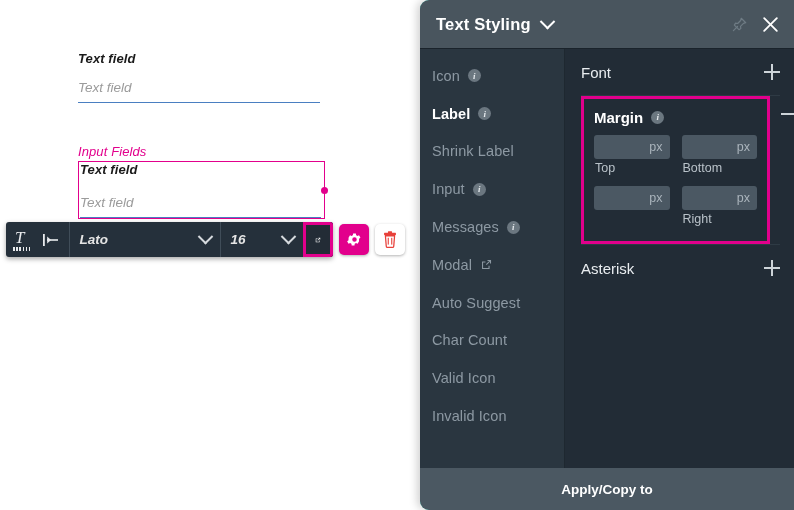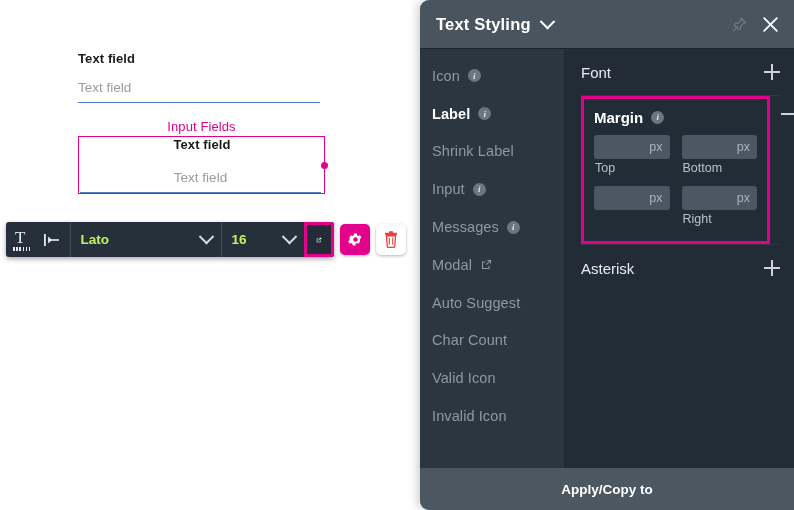--- a/index.html
+++ b/index.html
@@ -14,20 +14,21 @@
     overflow: hidden;
     position: relative;
   }
 
   
   #canvas {
     position: absolute;
     left: 0; top: 0;
     width: 454px; height: 510px;
     background: #ffffff;
+    font-style: italic;
   }
 
   .field-group { position: absolute; }
 
   .fld-label {
     font-size: 13px;
     color: #1b1b1b;
     font-weight: 600;
     letter-spacing: .1px;
     line-height: 16px;
@@ -40,21 +41,21 @@
     font-size: 13.5px;
     color: #9b9b9b;
     line-height: 18px;
   }
 
   
   #group-plain { left: 78px; top: 51px; }
   #group-plain .fld-input { margin-top: 6px; }
 
   
-  #group-selected { left: 78px; top: 119px; text-align: center; }
+  #group-selected { left: 78px; top: 144px; }
   .sel-title {
     font-size: 13px;
     color: #e2008c;
     font-weight: 400;
     line-height: 16px;
     letter-spacing: .1px;
     margin-bottom: 1px;
     white-space: nowrap;
   }
   .sel-box {
@@ -103,21 +104,21 @@
   }
   .tb-sep {
     width: 1px;
     background: #404d59;
     margin: 0;
   }
   .tb-select {
     display: flex;
     align-items: center;
     justify-content: space-between;
-    color: #bef264;
+    color: #e5e5e5;
     font-size: 13.5px;
     font-weight: 600;
   }
   .tb-select .cap { white-space: nowrap; }
   .chev {
     display: inline-block;
     width: 9px; height: 9px;
     border-right: 2px solid #d6dade;
     border-bottom: 2px solid #d6dade;
     transform: rotate(45deg) translate(-2px,-2px);

